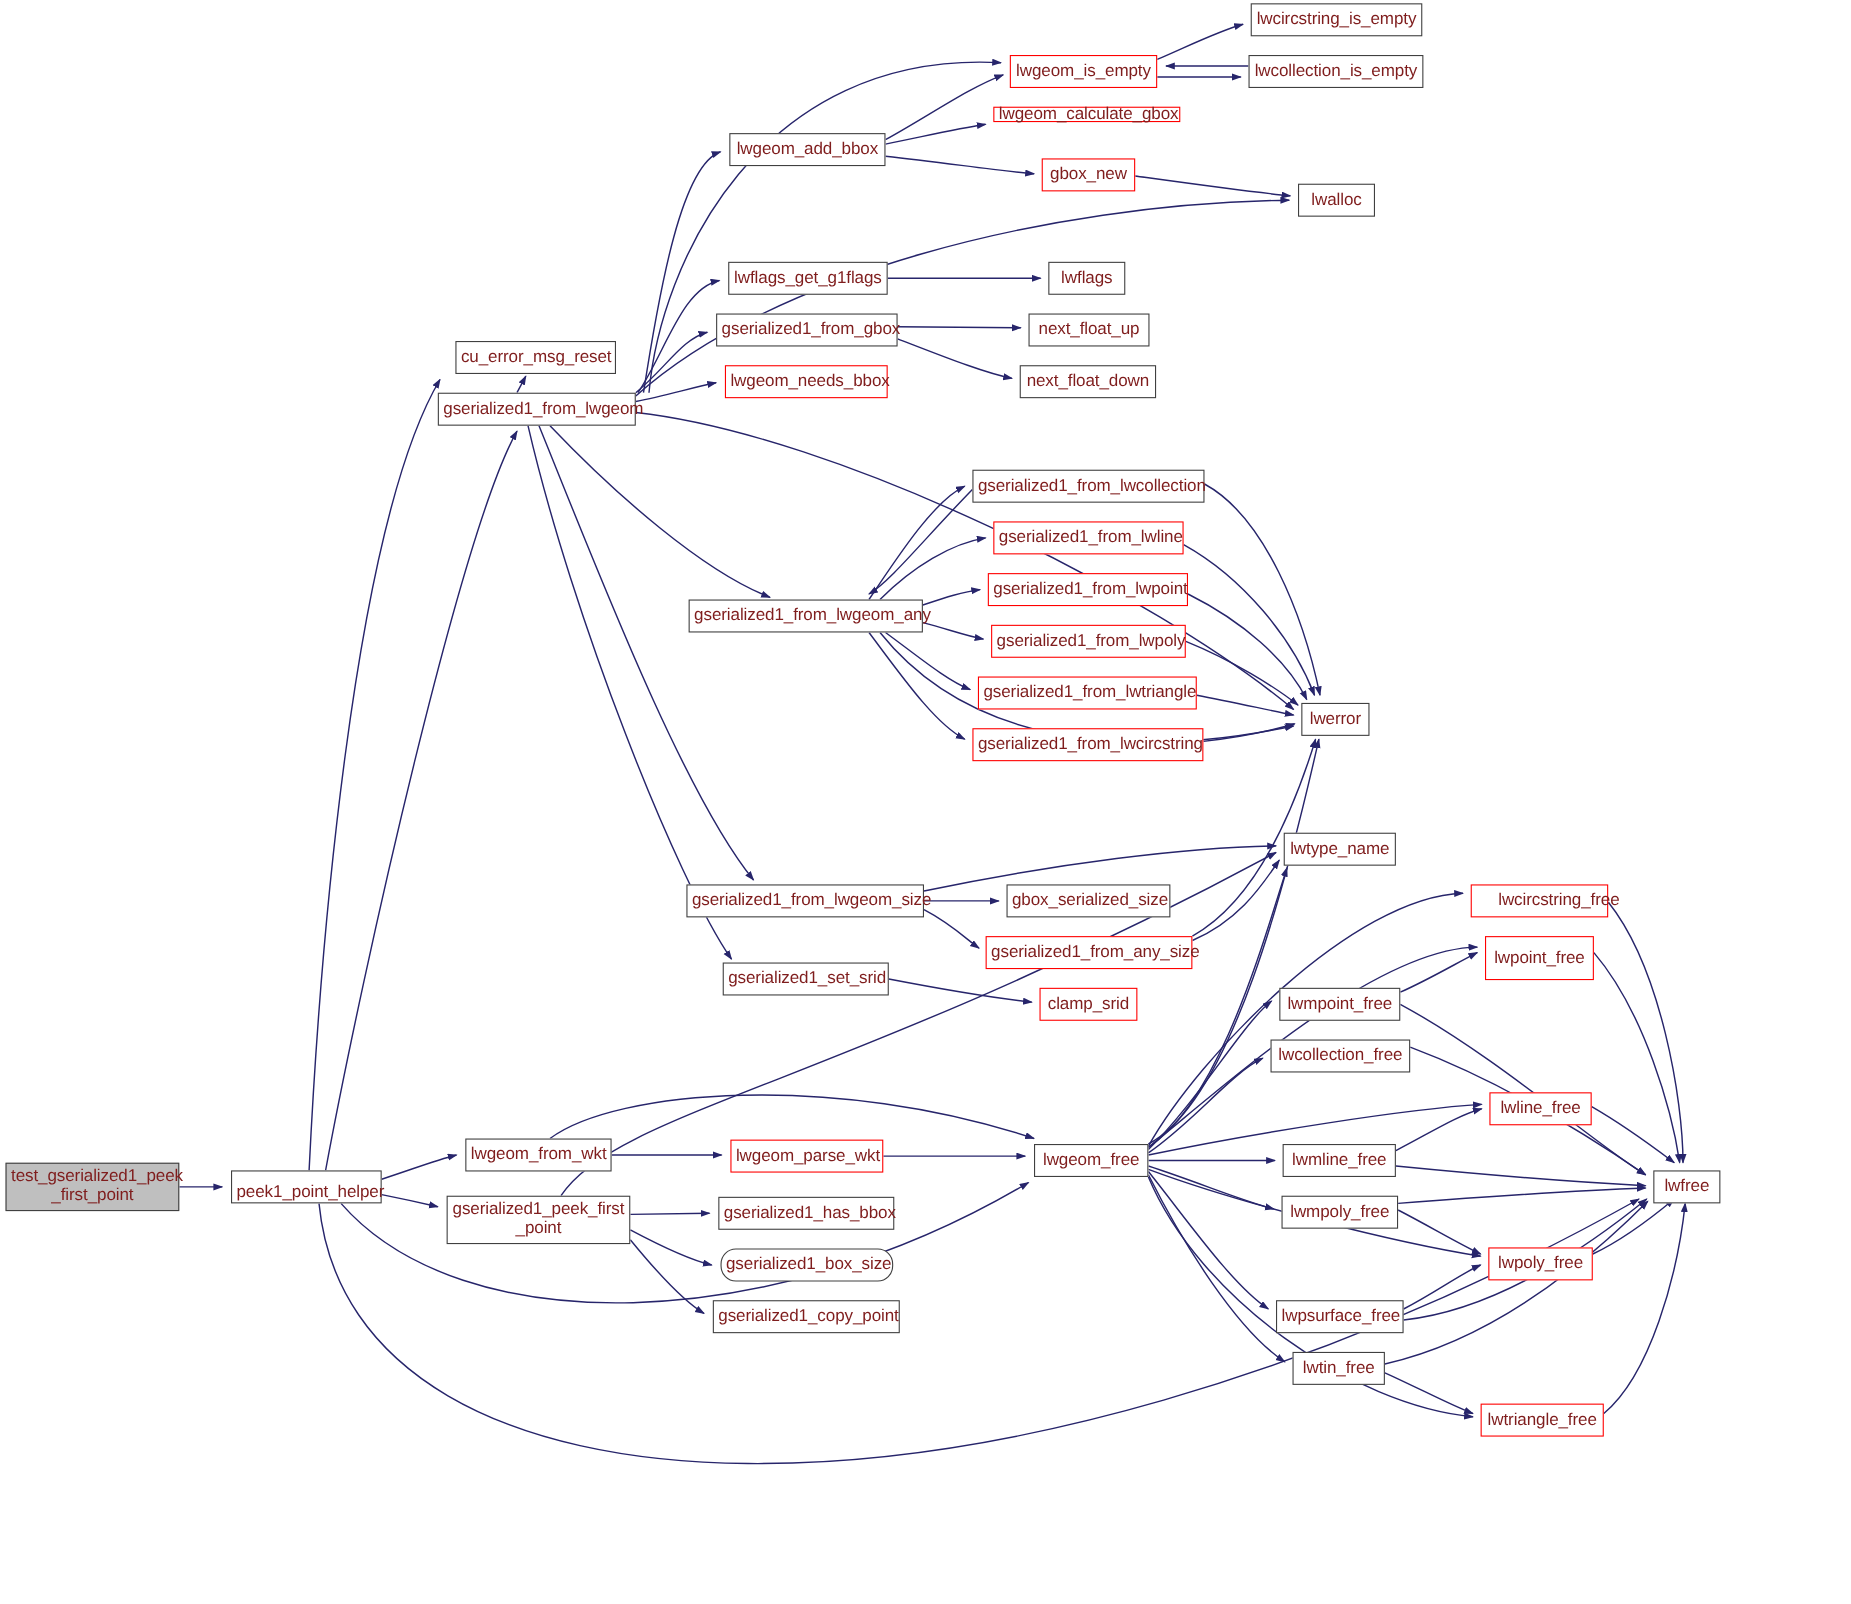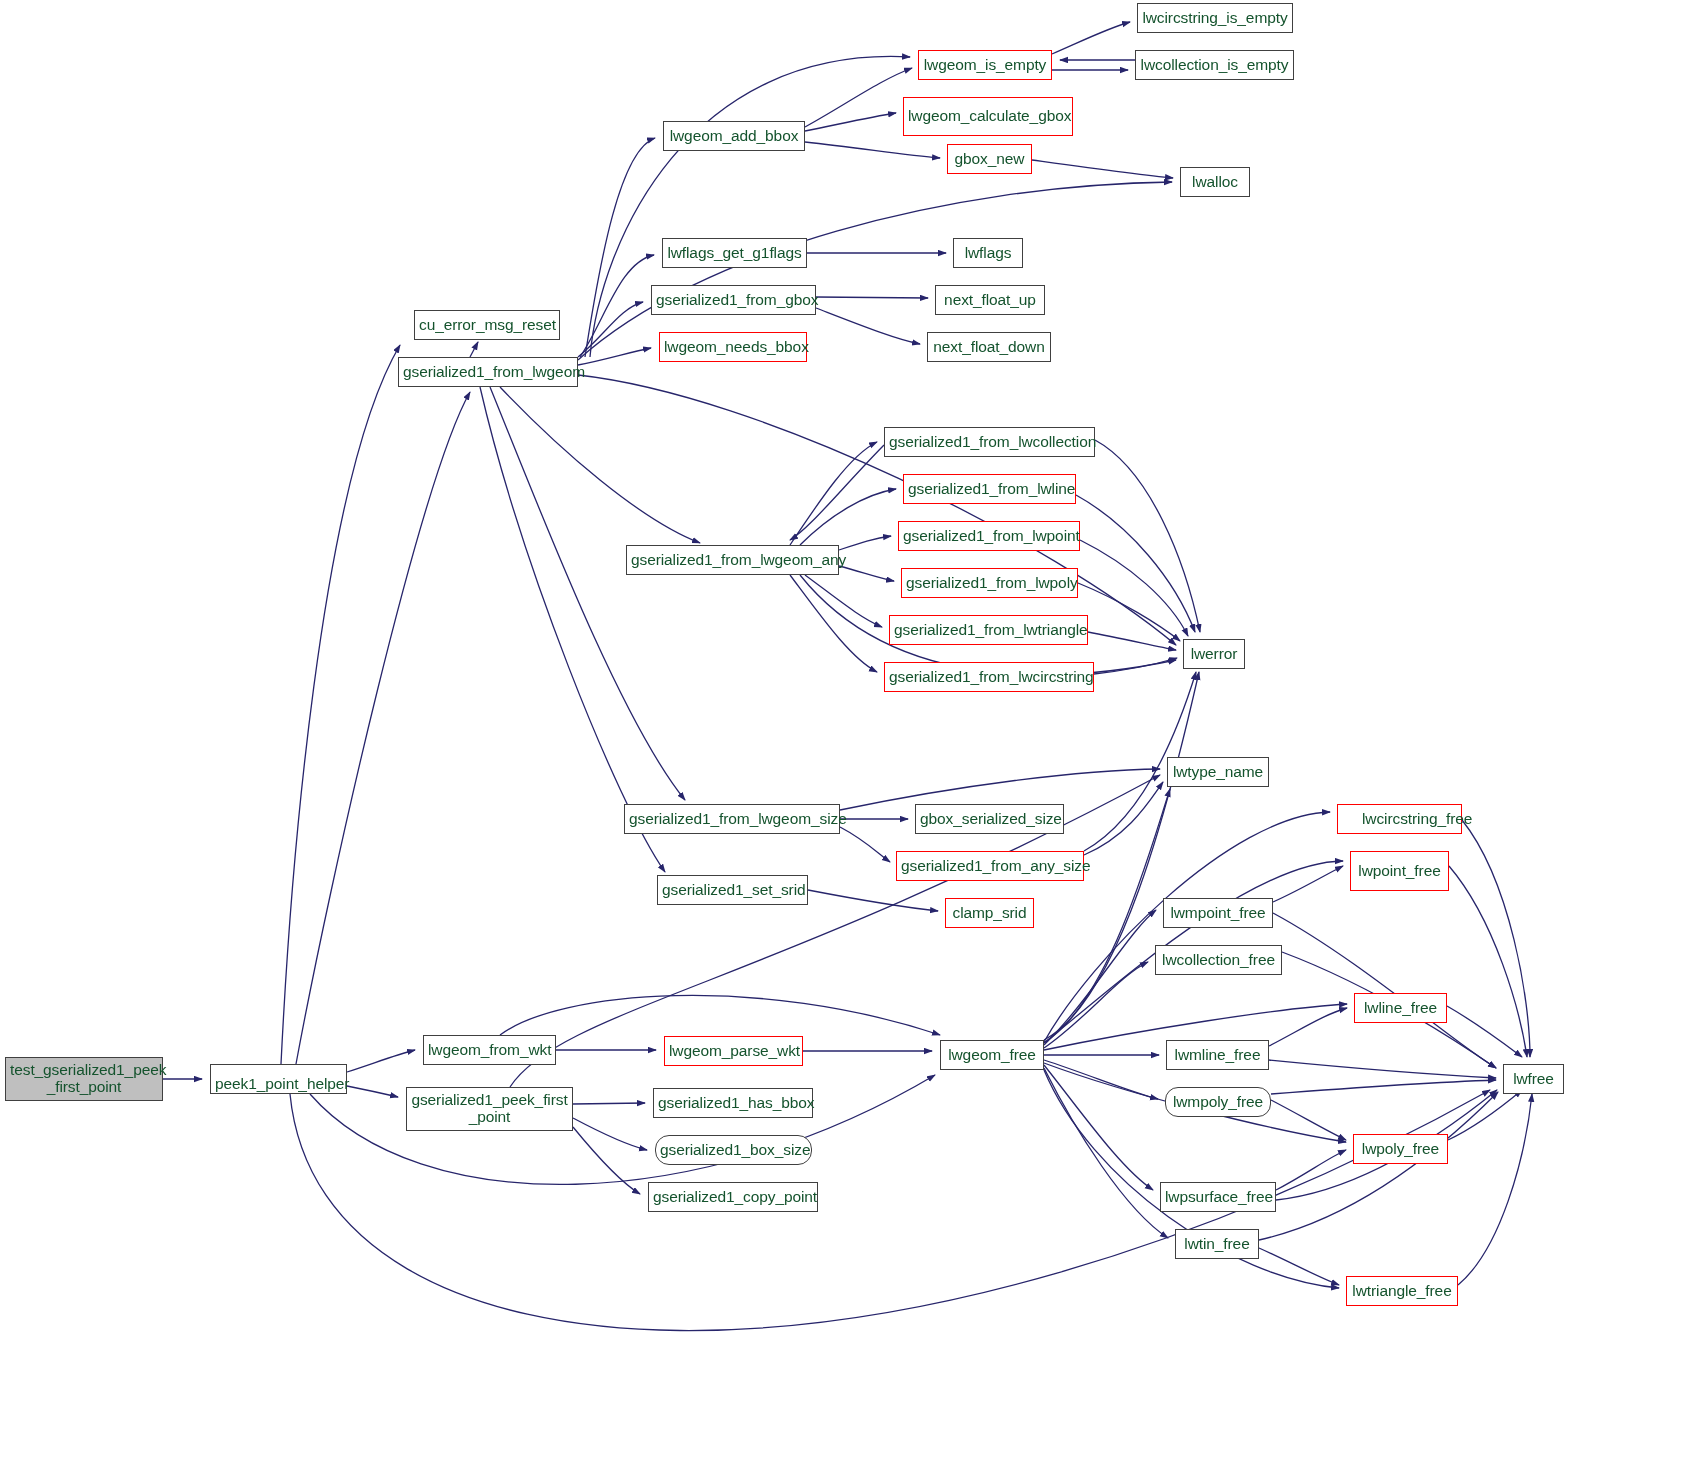--- a/index.html
+++ b/index.html
@@ -26,21 +26,21 @@
   }
   .node {
     position: absolute;
     box-sizing: border-box;
     display: flex;
     align-items: center;
     justify-content: center;
     text-align: center;
     background: #ffffff;
     border: 1px solid #404040;
-    color: #14532d;
+    color: #7f1d1d;
     font-size: 15.5px;
     line-height: 1.08;
     letter-spacing: -0.1px;
     white-space: pre-line;
     padding: 0 4px;
     cursor: default;
   }
   .node.red {
     border: 1px solid #ff0000;
   }
@@ -162,21 +162,21 @@
       <div class="node" style="left: 655px; top: 1135px; width: 157px; height: 30px; border-radius: 14px;"><span class="node-label">gserialized1_box_size</span></div>
       <div class="node" style="left: 648px; top: 1182px; width: 170px; height: 30px;"><span class="node-label">gserialized1_copy_point</span></div>
       <div class="node red" style="left: 664px; top: 1036px; width: 139px; height: 30px;"><span class="node-label">lwgeom_parse_wkt</span></div>
       <div class="node" style="left: 940px; top: 1040px; width: 104px; height: 30px;"><span class="node-label">lwgeom_free</span></div>
       <div class="node" style="left: 414px; top: 310px; width: 146px; height: 30px;"><span class="node-label">cu_error_msg_reset</span></div>
       <div class="node" style="left: 398px; top: 357px; width: 180px; height: 30px;"><span class="node-label">gserialized1_from_lwgeom</span></div>
       <div class="node" style="left: 663px; top: 121px; width: 142px; height: 30px;"><span class="node-label">lwgeom_add_bbox</span></div>
       <div class="node red" style="left: 918px; top: 50px; width: 134px; height: 30px;"><span class="node-label">lwgeom_is_empty</span></div>
       <div class="node" style="left: 1137px; top: 3px; width: 156px; height: 30px;"><span class="node-label">lwcircstring_is_empty</span></div>
       <div class="node" style="left: 1135px; top: 50px; width: 159px; height: 30px;"><span class="node-label">lwcollection_is_empty</span></div>
-      <div class="node red" style="left: 903px; top: 97px; width: 170px; height: 39px;"><span class="node-label">lwgeom_calculate_gbox</span></div>
+      <div class="node red" style="left: 903px; top: 97px; width: 170px; height: 14px;"><span class="node-label">lwgeom_calculate_gbox</span></div>
       <div class="node red" style="left: 947px; top: 144px; width: 85px; height: 30px;"><span class="node-label">gbox_new</span></div>
       <div class="node" style="left: 1180px; top: 167px; width: 70px; height: 30px;"><span class="node-label">lwalloc</span></div>
       <div class="node" style="left: 662px; top: 238px; width: 145px; height: 30px;"><span class="node-label">lwflags_get_g1flags</span></div>
       <div class="node" style="left: 953px; top: 238px; width: 70px; height: 30px;"><span class="node-label">lwflags</span></div>
       <div class="node" style="left: 651px; top: 285px; width: 165px; height: 30px;"><span class="node-label">gserialized1_from_gbox</span></div>
       <div class="node" style="left: 935px; top: 285px; width: 110px; height: 30px;"><span class="node-label">next_float_up</span></div>
       <div class="node" style="left: 927px; top: 332px; width: 124px; height: 30px;"><span class="node-label">next_float_down</span></div>
       <div class="node red" style="left: 659px; top: 332px; width: 148px; height: 30px;"><span class="node-label">lwgeom_needs_bbox</span></div>
       <div class="node" style="left: 626px; top: 545px; width: 213px; height: 30px;"><span class="node-label">gserialized1_from_lwgeom_any</span></div>
       <div class="node" style="left: 884px; top: 427px; width: 211px; height: 30px;"><span class="node-label">gserialized1_from_lwcollection</span></div>
@@ -191,20 +191,20 @@
       <div class="node" style="left: 915px; top: 804px; width: 149px; height: 30px;"><span class="node-label">gbox_serialized_size</span></div>
       <div class="node red" style="left: 896px; top: 851px; width: 188px; height: 30px;"><span class="node-label">gserialized1_from_any_size</span></div>
       <div class="node" style="left: 657px; top: 875px; width: 151px; height: 30px;"><span class="node-label">gserialized1_set_srid</span></div>
       <div class="node red" style="left: 945px; top: 898px; width: 89px; height: 30px;"><span class="node-label">clamp_srid</span></div>
       <div class="node red" style="left: 1337px; top: 804px; width: 125px; height: 30px; padding-left: 24px;"><span class="node-label">lwcircstring_free</span></div>
       <div class="node red" style="left: 1350px; top: 851px; width: 99px; height: 40px;"><span class="node-label">lwpoint_free</span></div>
       <div class="node" style="left: 1163px; top: 898px; width: 110px; height: 30px; text-align: center;"><span class="node-label">lwmpoint_free</span></div>
       <div class="node" style="left: 1155px; top: 945px; width: 127px; height: 30px;"><span class="node-label">lwcollection_free</span></div>
       <div class="node red" style="left: 1354px; top: 993px; width: 93px; height: 30px;"><span class="node-label">lwline_free</span></div>
       <div class="node" style="left: 1166px; top: 1040px; width: 103px; height: 30px;"><span class="node-label">lwmline_free</span></div>
-      <div class="node" style="left: 1165px; top: 1087px; width: 106px; height: 30px; border-radius: 13px;"><span class="node-label">lwmpoly_free</span></div>
+      <div class="node" style="left: 1165px; top: 1087px; width: 106px; height: 30px;"><span class="node-label">lwmpoly_free</span></div>
       <div class="node red" style="left: 1353px; top: 1134px; width: 95px; height: 30px;"><span class="node-label">lwpoly_free</span></div>
       <div class="node" style="left: 1160px; top: 1182px; width: 116px; height: 30px;"><span class="node-label">lwpsurface_free</span></div>
       <div class="node" style="left: 1175px; top: 1229px; width: 84px; height: 30px;"><span class="node-label">lwtin_free</span></div>
       <div class="node red" style="left: 1346px; top: 1276px; width: 112px; height: 30px;"><span class="node-label">lwtriangle_free</span></div>
       <div class="node" style="left: 1503px; top: 1064px; width: 61px; height: 30px;"><span class="node-label">lwfree</span></div>
     </div>
 </div>
 
 </body></html>

